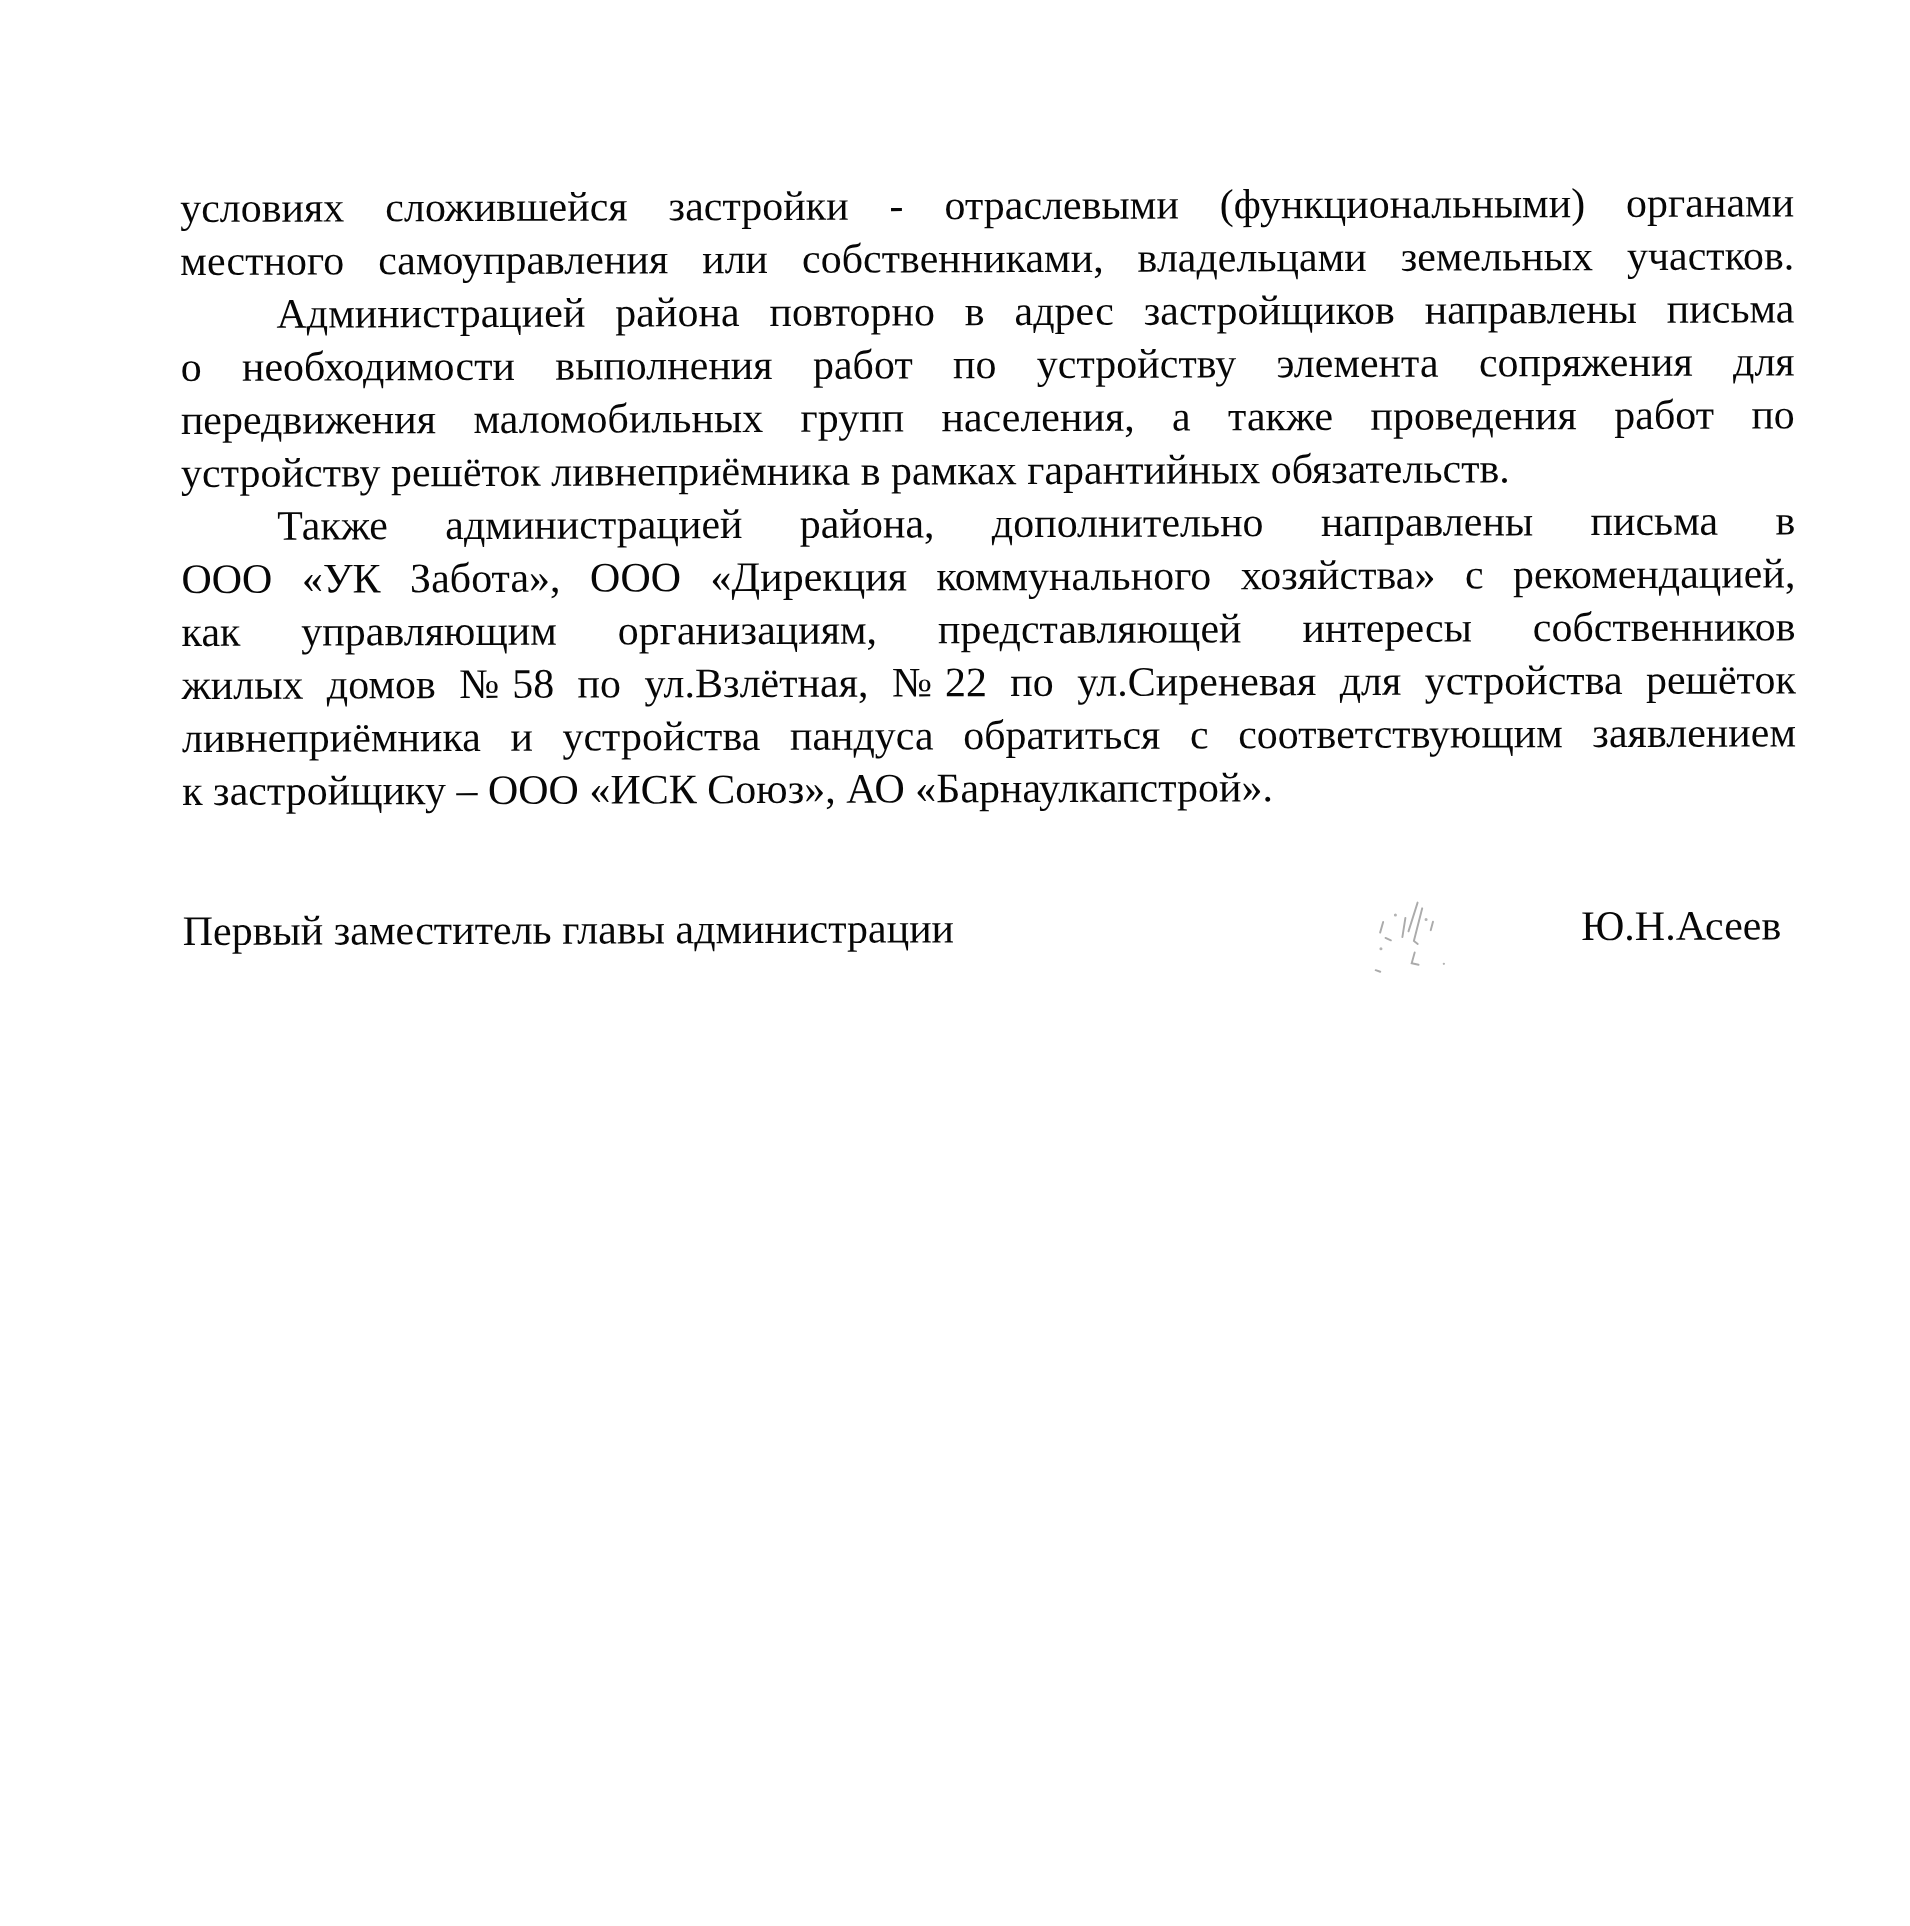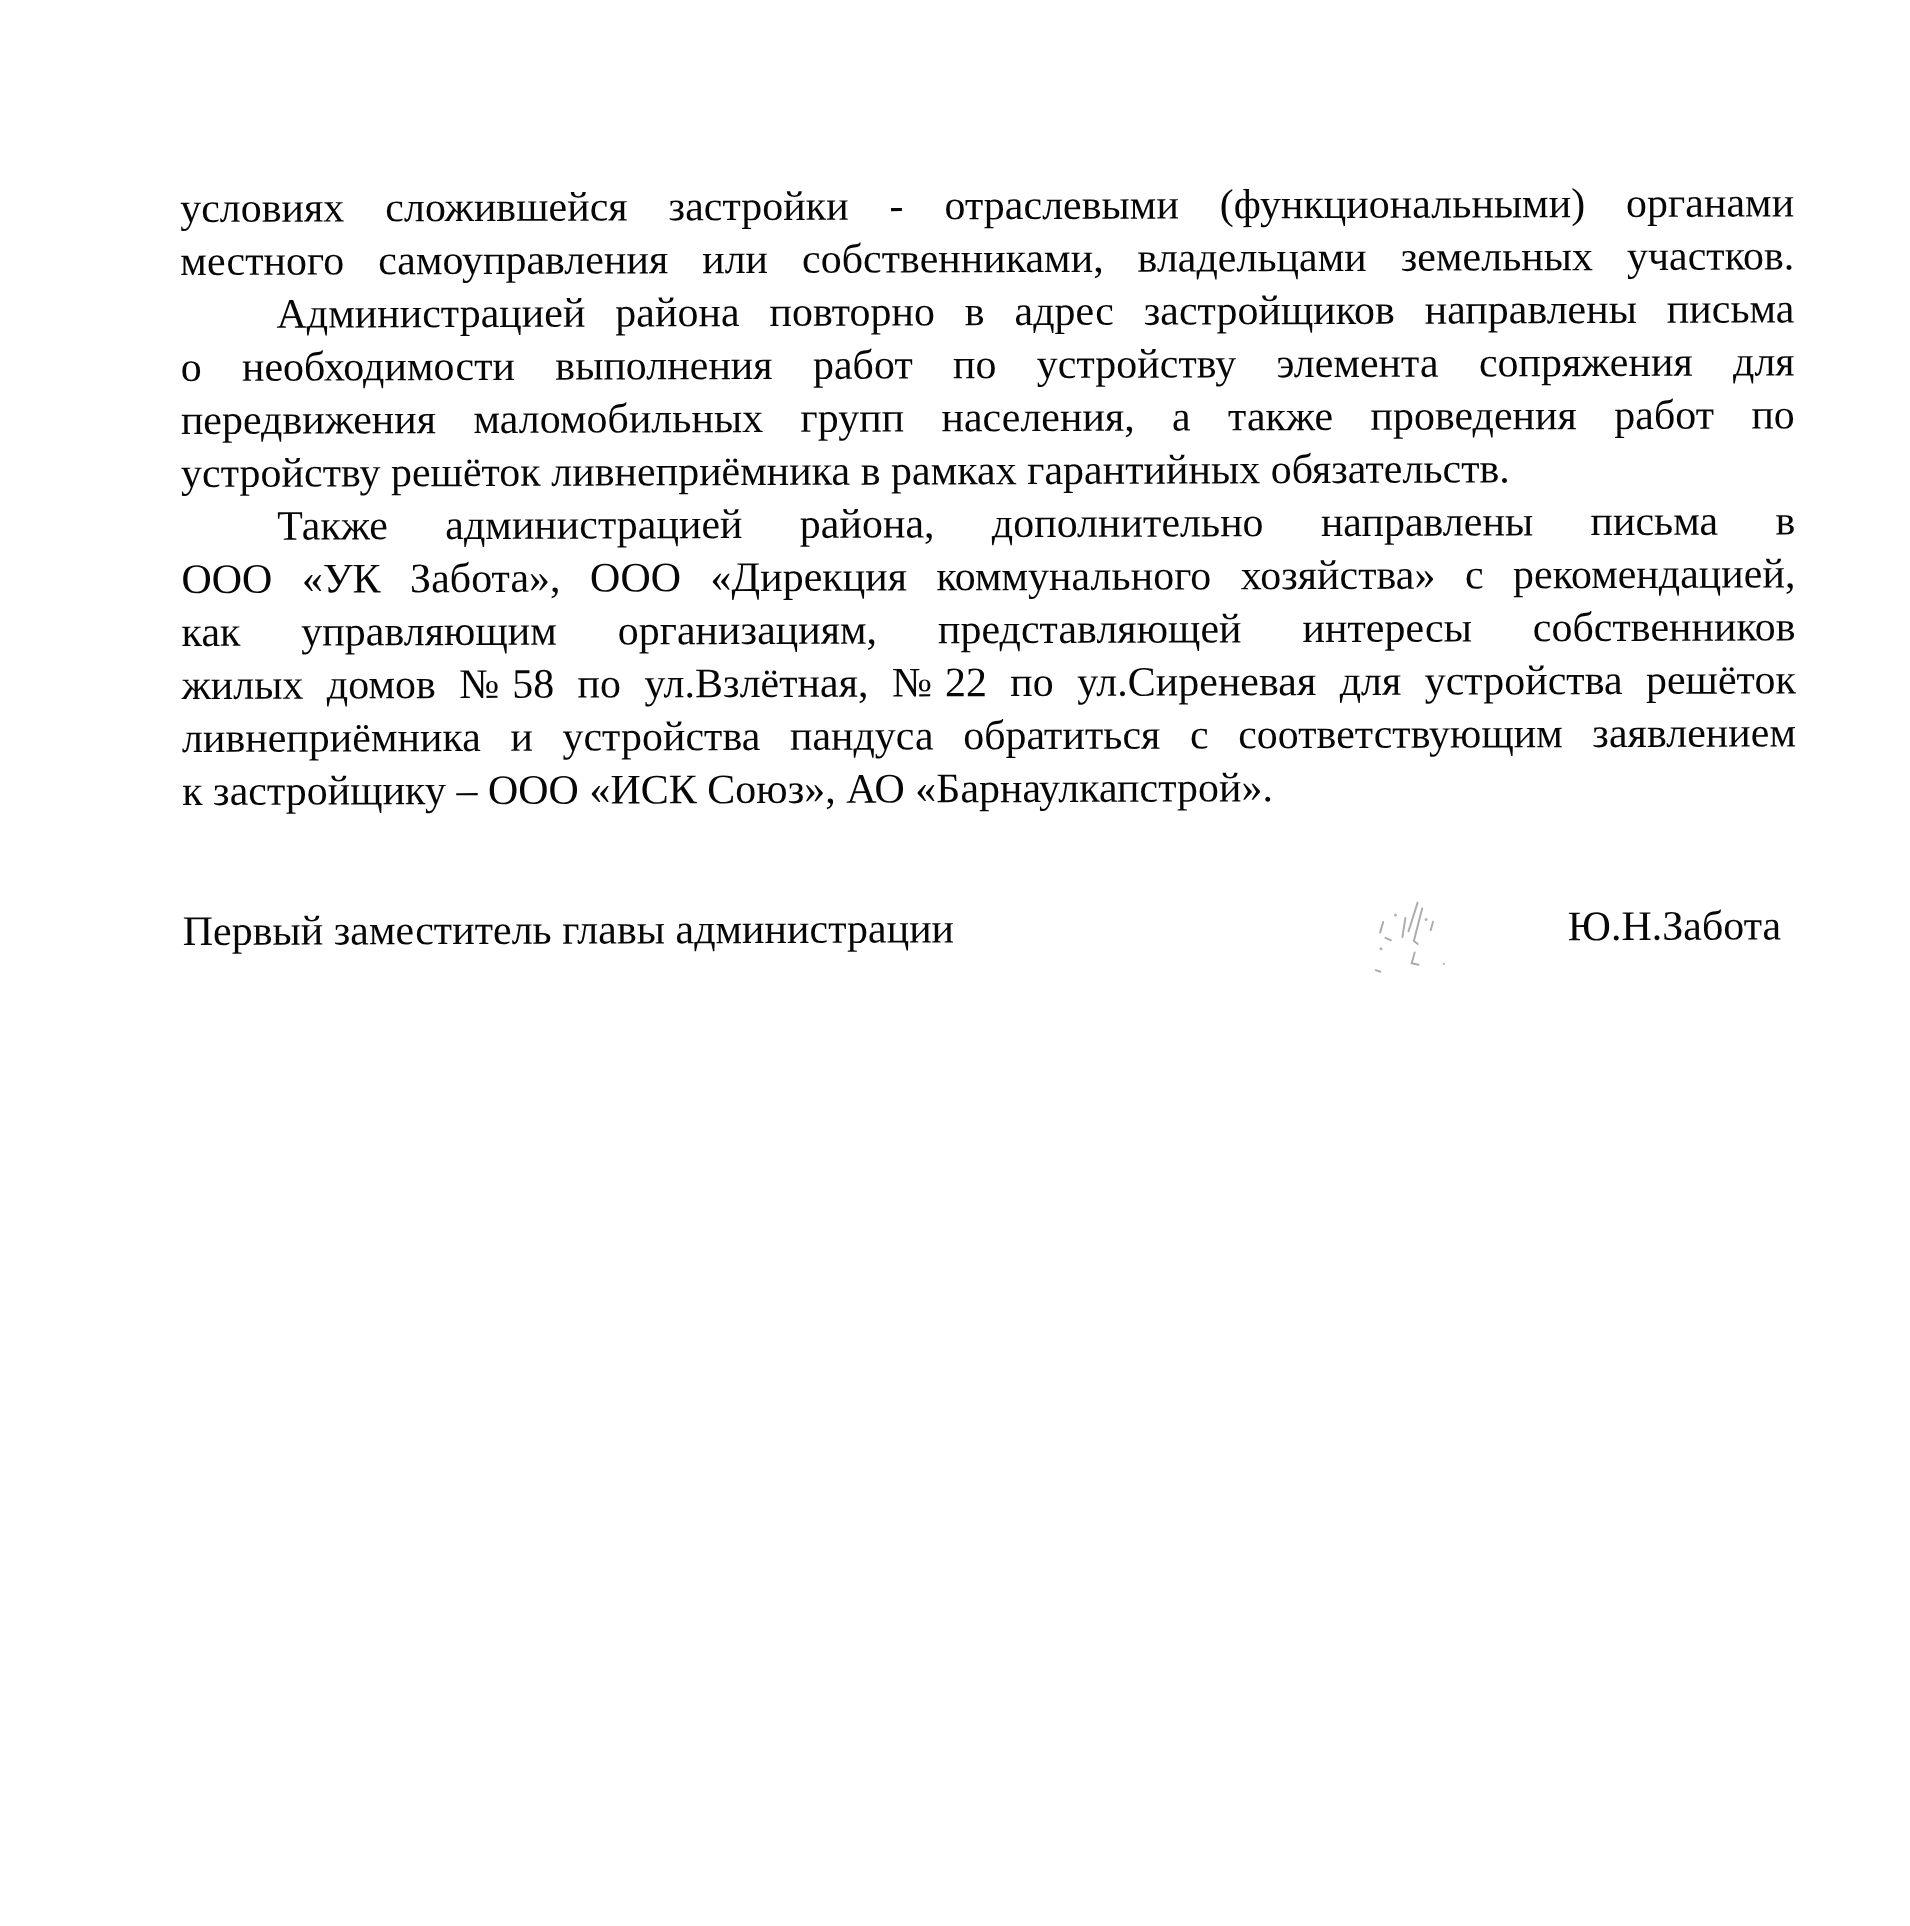--- a/index.html
+++ b/index.html
@@ -95,19 +95,19 @@
           <path d="M18 196 L30 200"></path>
           <path d="M168 70 L162 92"></path>
         </g>
         <g fill="#9a9a9a">
           <circle cx="70" cy="52" r="4"></circle>
           <circle cx="32" cy="140" r="4"></circle>
           <circle cx="150" cy="64" r="4"></circle>
           <circle cx="196" cy="180" r="3"></circle>
         </g>
       </svg>
-      <span class="sig-name">Ю.Н.Забота</span>
+      <span class="sig-name">Ю.Н.Асеев</span>
     </div>
 
   </div>
 
 </div>
 
 
 </body></html>

